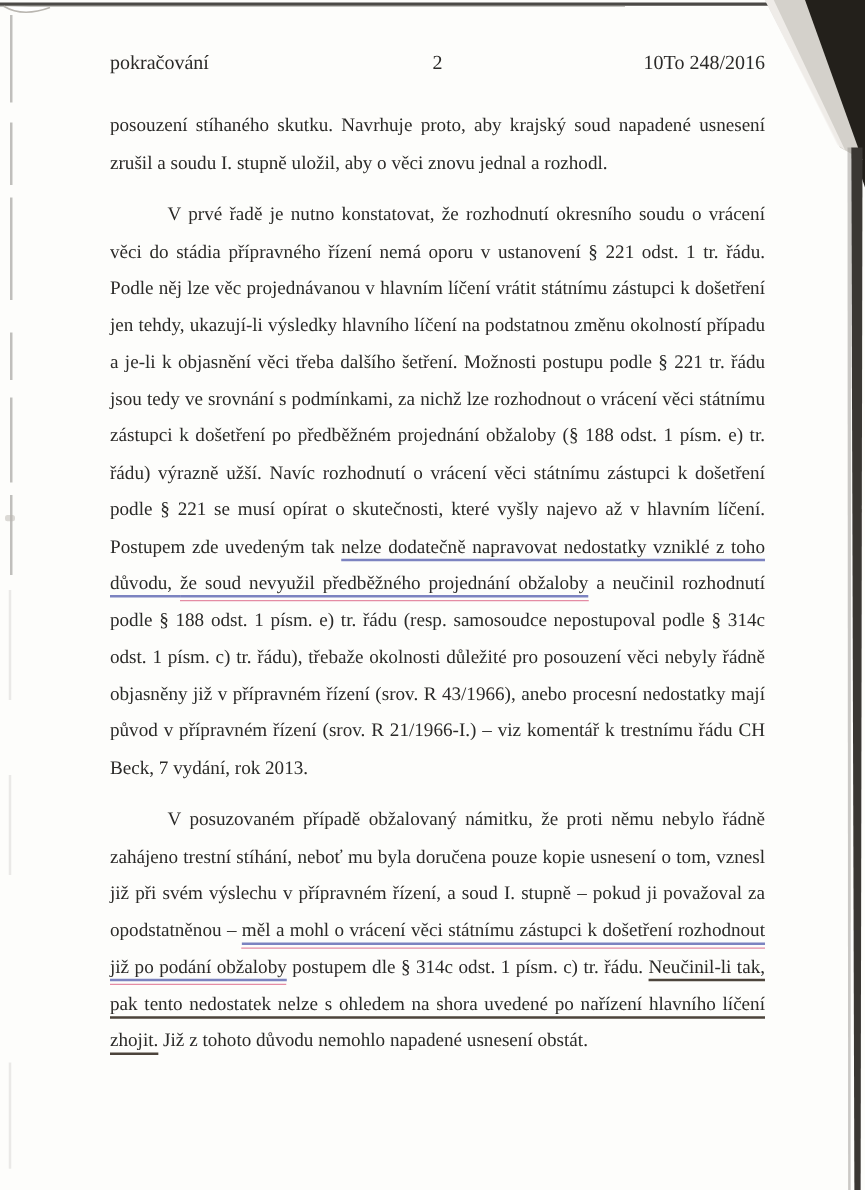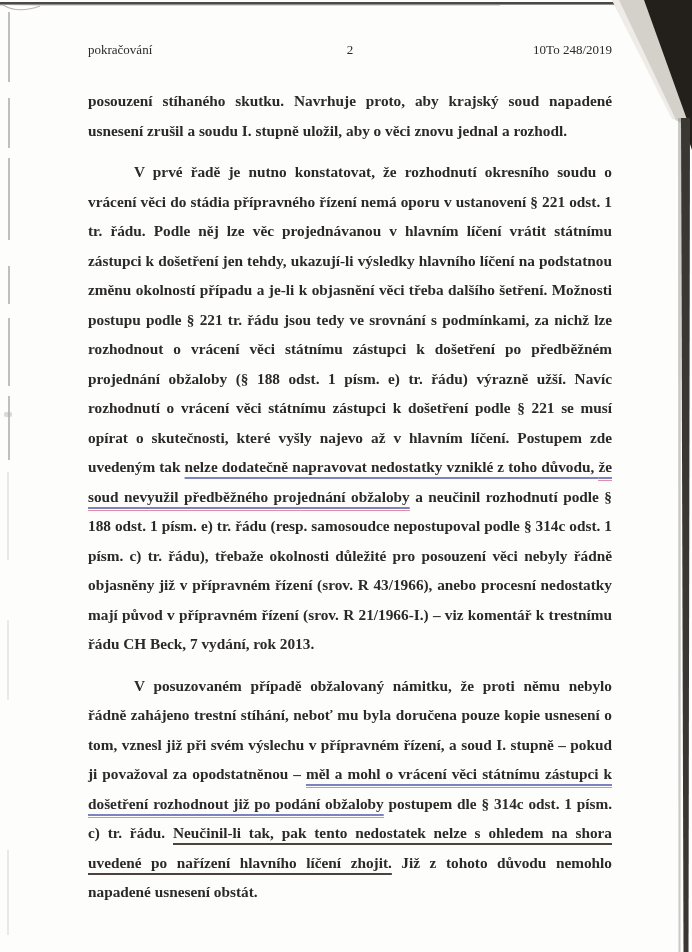--- a/index.html
+++ b/index.html
@@ -21,35 +21,35 @@
     background:#fdfdfb;
   }
   .scan-artifacts{
     position:absolute;inset:0;
     pointer-events:none;
   }
   .doc-header{
     position:absolute;
     left:88px;right:80px;top:42px;
     height:24px;
-    font-size:13px;
+    font-size:16px;
     color:var(--ink);
   }
   .doc-header .h-left{position:absolute;left:0;top:0;}
   .doc-header .h-center{position:absolute;left:0;right:0;top:0;text-align:center;}
   .doc-header .h-right{position:absolute;right:0;top:0;}
   .body-text{
     position:absolute;
     left:88px;width:524px;top:86px;
     font-size:15.3px;
     line-height:29.5px;
     text-align:justify;
     color:var(--ink);
   }
-  p.para{margin:0 0 12px 0;font-weight:bold;}
+  p.para{margin:0 0 12px 0;}
   p.para.indent{text-indent:46px;}
   p.para.wide-gap{margin-top:9px;}
   .seg{}
   .ul-blue{
     text-decoration:underline;
     text-decoration-thickness:1.8px;
     text-underline-offset:5px;
     text-decoration-color:var(--pen-blue);
   }
   .ul-bluepink{
@@ -99,21 +99,21 @@
       <line x1="8" y1="472" x2="8" y2="560"></line>
       <line x1="8" y1="620" x2="8" y2="700"></line>
       <line x1="8" y1="850" x2="8" y2="935"></line>
     </g>
     <rect x="4" y="412" width="8" height="5" rx="2" fill="#b9b6b0" opacity="0.5"></rect>
   </svg>
 
   <div class="doc-header">
     <span class="h-left">pokračování</span>
     <span class="h-center">2</span>
-    <span class="h-right">10To 248/2019</span>
+    <span class="h-right">10To 248/2016</span>
   </div>
 
   <div class="body-text">
       <p class="para"><span class="seg">posouzení stíhaného skutku. Navrhuje proto, aby krajský soud napadené usnesení zrušil a soudu I. stupně uložil, aby o věci znovu jednal a rozhodl.</span></p>
       <p class="para indent"><span class="seg">V prvé řadě je nutno konstatovat, že rozhodnutí okresního soudu o vrácení věci do stádia přípravného řízení nemá oporu v ustanovení § 221 odst. 1 tr. řádu. Podle něj lze věc projednávanou v hlavním líčení vrátit státnímu zástupci k došetření jen tehdy, ukazují-li výsledky hlavního líčení na podstatnou změnu okolností případu a je-li k objasnění věci třeba dalšího šetření. Možnosti postupu podle § 221 tr. řádu jsou tedy ve srovnání s podmínkami, za nichž lze rozhodnout o vrácení věci státnímu zástupci k došetření po předběžném projednání obžaloby (§ 188 odst. 1 písm. e) tr. řádu) výrazně užší. Navíc rozhodnutí o vrácení věci státnímu zástupci k došetření podle § 221 se musí opírat o skutečnosti, které vyšly najevo až v hlavním líčení. Postupem zde uvedeným tak </span><span class="seg ul-blue">nelze dodatečně napravovat nedostatky vzniklé z toho důvodu, </span><span class="seg ul-bluepink">že soud nevyužil předběžného projednání obžaloby</span><span class="seg"> a neučinil rozhodnutí podle § 188 odst. 1 písm. e) tr. řádu (resp. samosoudce nepostupoval podle § 314c odst. 1 písm. c) tr. řádu), třebaže okolnosti důležité pro posouzení věci nebyly řádně objasněny již v přípravném řízení (srov. R 43/1966), anebo procesní nedostatky mají původ v přípravném řízení (srov. R 21/1966-I.) – viz komentář k trestnímu řádu CH Beck, 7 vydání, rok 2013.</span></p>
       <p class="para indent wide-gap"><span class="seg">V posuzovaném případě obžalovaný námitku, že proti němu nebylo řádně zahájeno trestní stíhání, neboť mu byla doručena pouze kopie usnesení o tom, vznesl již při svém výslechu v přípravném řízení, a soud I. stupně – pokud ji považoval za opodstatněnou – </span><span class="seg ul-bluepink">měl a mohl o vrácení věci státnímu zástupci k došetření rozhodnout již po podání obžaloby</span><span class="seg"> postupem dle § 314c odst. 1 písm. c) tr. řádu. </span><span class="seg ul-dark">Neučinil-li tak, pak tento nedostatek nelze s ohledem na shora uvedené po nařízení hlavního líčení zhojit.</span><span class="seg"> Již z tohoto důvodu nemohlo napadené usnesení obstát.</span></p>
     </div>
 
 </div>
 

